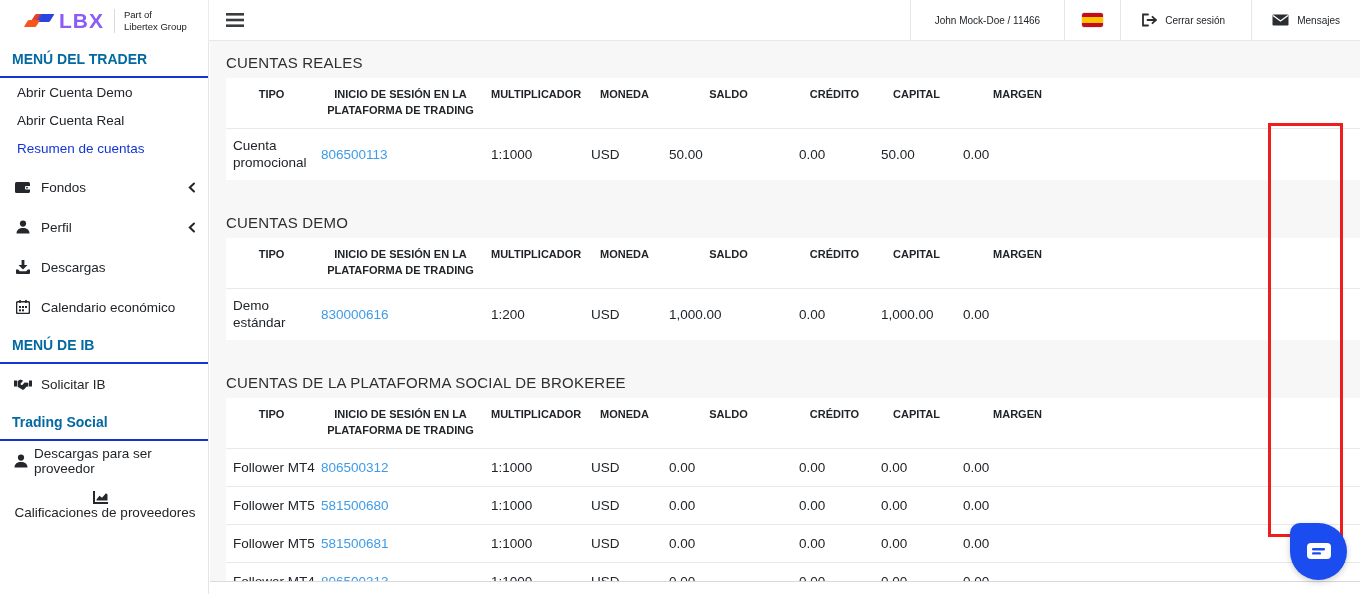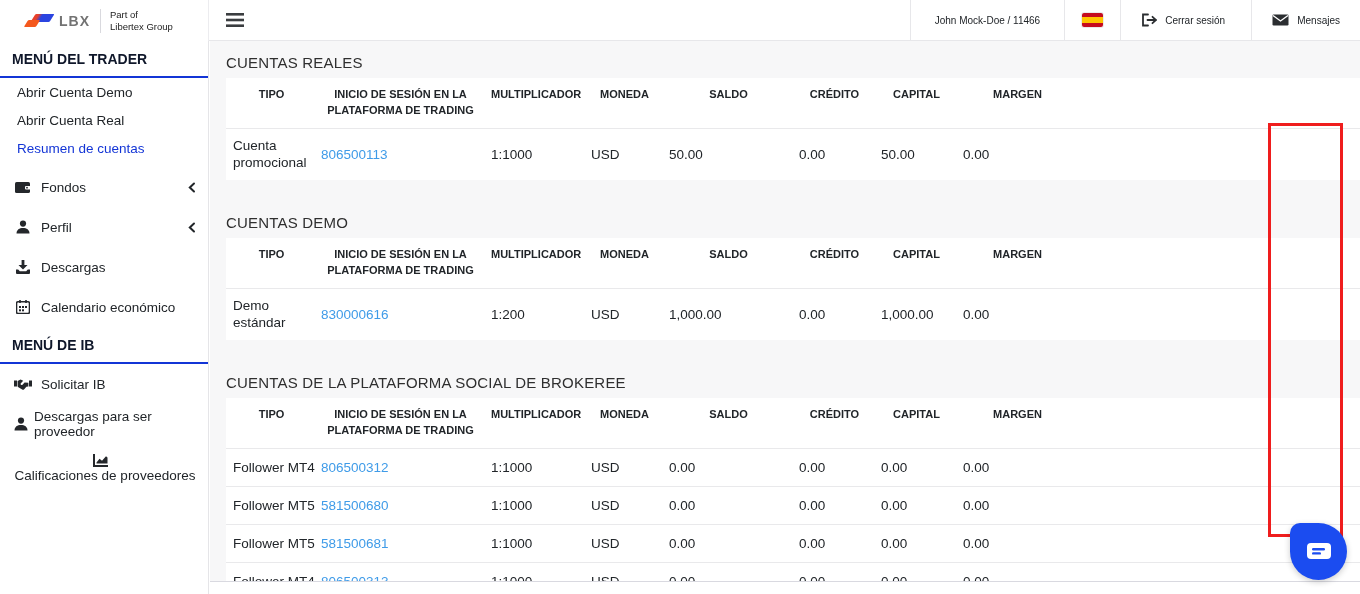--- a/index.html
+++ b/index.html
@@ -9,36 +9,36 @@
     background:#ffffff; color:#212529;
     position:relative; overflow:hidden; font-size:13.5px;
   }
 
   
   .topbar { position:absolute; top:0; left:0; width:1360px; height:41px; display:flex; background:#fff; z-index:3; }
   .logo-cell { width:209px; height:41px; display:flex; align-items:center; padding-left:26px; border-right:1px solid #ececef; }
   .logo-mark { position:relative; width:26px; height:20px; margin-right:7px; }
   .logo-mark .bar-blue { position:absolute; left:7px; top:3px; width:19px; height:8px; background:linear-gradient(90deg,#e8402a 0 18%,#2b44e0 40%); transform:skewX(-32deg); border-radius:1px; }
   .logo-mark .bar-orange { position:absolute; left:0px; top:9px; width:12px; height:7px; background:#f4581d; transform:skewX(-32deg); border-radius:1px; }
-  .logo-text { font-size:14px; font-weight:800; letter-spacing:1px; color:#737373; }
+  .logo-text { font-size:21px; font-weight:800; letter-spacing:1px; color:#8b5cf6; }
   .logo-divider { width:1px; height:24px; background:#d9d9de; margin:0 9px 0 10px; }
   .logo-sub { font-size:9.5px; color:#222; line-height:1.25; }
   .topbar-rest { flex:1; display:flex; align-items:center; border-bottom:1px solid #e7e7ea; }
   .hamburger { margin-left:11px; width:30px; height:30px; display:flex; align-items:center; justify-content:center; cursor:pointer; background:none; border:none; }
   .topbar-right { margin-left:auto; display:flex; height:100%; align-items:stretch; }
   .tb-item { display:flex; align-items:center; border-left:1px solid #e7e7ea; padding:0 20px; font-size:10px; color:#212529; background:none; border-top:none; border-right:none; border-bottom:none; cursor:pointer; font-family:inherit; }
   .tb-item .ic { margin-right:8px; display:inline-flex; }
   .tb-user { padding:0 24px; cursor:default; }
   .flag-es { width:21px; height:14px; border-radius:2px; background:linear-gradient(180deg,#c60b1e 0 27%,#ffc400 27% 73%,#c60b1e 73% 100%); box-shadow:0 0 0 1px rgba(0,0,0,.08); }
   .tb-flag { padding:0 17px; }
   .tb-logout { padding:0 26px 0 20px; }
 
   
   .sidebar { position:absolute; top:41px; left:0; width:209px; height:553px; background:#fff; border-right:1px solid #e5e5e8; z-index:2; }
-  .side-heading { height:37px; display:flex; align-items:center; padding-left:12px; color:#0f172a; font-weight:700; font-size:14px; border-bottom:2px solid #1335d6; }
+  .side-heading { height:37px; display:flex; align-items:center; padding-left:12px; color:#0369a1; font-weight:700; font-size:14px; border-bottom:2px solid #1335d6; }
   .nav-item { height:40px; display:flex; align-items:center; padding:0 12px 0 14px; color:#212529; cursor:pointer; }
   .nav-item .ic { width:18px; display:inline-flex; justify-content:center; margin-right:9px; color:#24272b; }
   .nav-item.active-parent { color:#1335d6; }
   .nav-item.active-parent .ic { color:#1335d6; }
   .sub-item { height:28px; display:flex; align-items:center; padding-left:17px; color:#212529; cursor:pointer; }
   .sub-item.active { color:#1335d6; }
   .chev { margin-left:auto; display:inline-flex; color:#212529; }
   .chev.blue { color:#1335d6; }
   .wrap-any { flex-wrap:wrap; height:auto; min-height:40px; padding-top:10px; padding-bottom:6px; overflow-wrap:anywhere; line-height:1.35;flex-direction:column; }
 
@@ -184,20 +184,21 @@
 
   <div class="nav-item">
     <span class="ic">
       <svg width="18" height="12" viewBox="0 0 18 12" fill="#24272b">
           <path d="M0 2.5 h3 v6 H0 Z M15 2.5 h3 v6 h-3 Z M3.6 3 l3-1.6 2.6 1.4 -2.3 2.4 a1.1 1.1 0 0 0 1.6 1.5 L10.6 4.6 l3.8 0.2 v3.6 l-2 0.4 -2.4 2.6 a1.3 1.3 0 0 1 -1.4 0.3 L4.4 9.2 3.6 8.6 Z"></path>
         </svg>
     </span>
     <span>Solicitar IB</span>
   </div>
 
+  <div class="side-heading">Trading Social</div>
 
   <div class="nav-item" style="padding-left:13px;">
     <span class="ic" style="margin-right:5px;">
       <svg width="14" height="14" viewBox="0 0 14 14" fill="#24272b">
           <circle cx="7" cy="3.6" r="3.1"></circle>
           <path d="M0.5 13.5 C0.5 9.8 3.4 8 7 8 C10.6 8 13.5 9.8 13.5 13.5 Z"></path>
         </svg>
     </span>
     <span>Descargas para ser proveedor</span>
   </div>

